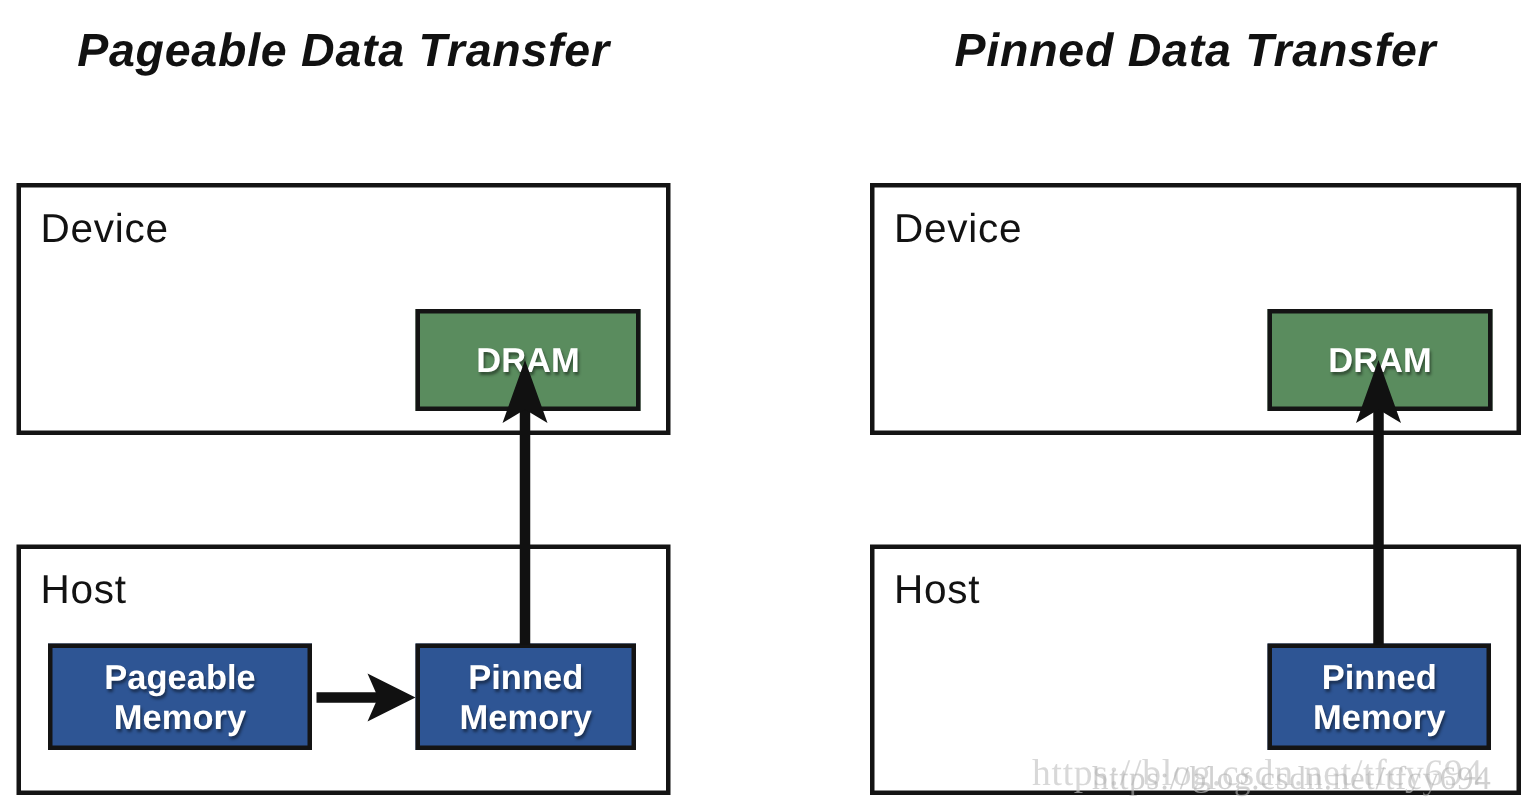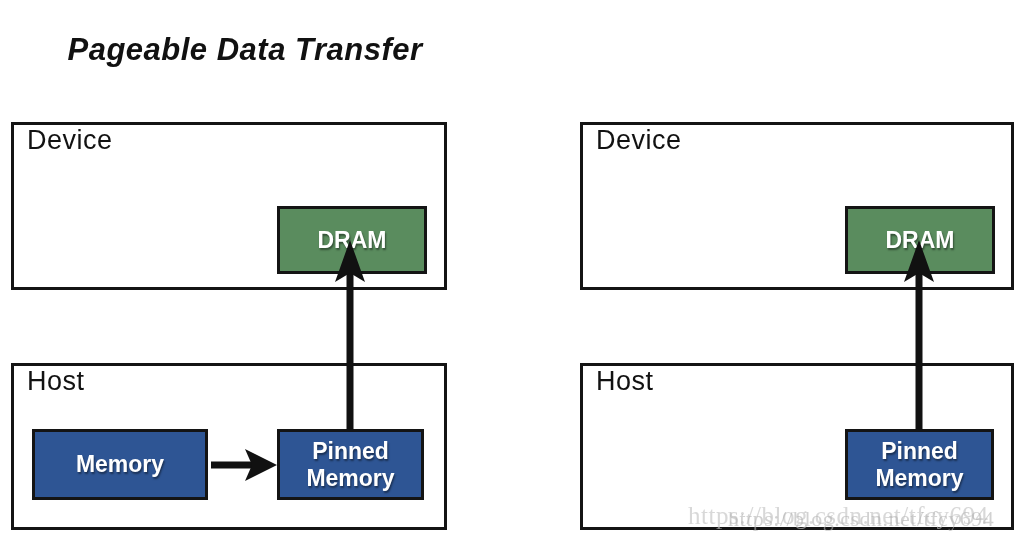--- a/index.html
+++ b/index.html
@@ -11,21 +11,21 @@
   #canvas {
     position: relative;
     width: 1024px;
     height: 541px;
     background: #ffffff;
     overflow: hidden;
   }
   .panel-title {
     position: absolute;
     top: 16px;
-    margin: 16px;
+    margin: 0;
     text-align: center;
     font-size: 31px;
     font-style: italic;
     font-weight: bold;
     color: #111111;
     letter-spacing: 0.5px;
   }
   #title-left  { left: 11px;  width: 436px; }
   #title-right { left: 580px; width: 434px; }
 
@@ -36,21 +36,21 @@
     box-sizing: border-box;
   }
   #device-left  { left: 11px;  top: 122px; width: 436px; height: 168px; }
   #host-left    { left: 11px;  top: 363px; width: 436px; height: 167px; }
   #device-right { left: 580px; top: 122px; width: 434px; height: 168px; }
   #host-right   { left: 580px; top: 363px; width: 434px; height: 167px; }
 
   .zone-label {
     position: absolute;
     left: 13px;
-    top: 0;
+    top: 12px;
     font-size: 27px;
     font-weight: 400;
     color: #121212;
     letter-spacing: 0.5px;
   }
 
   .chip {
     position: absolute;
     border: 3px solid #141414;
     box-sizing: border-box;
@@ -107,32 +107,34 @@
     color: rgba(178,178,178,0.60);
   }
 </style>
 </head>
 <body>
 
 <div id="canvas">
 
   <h1 id="title-left" class="panel-title">Pageable Data Transfer</h1>
 
+  <h1 id="title-right" class="panel-title">Pinned Data Transfer</h1>
 
   <div id="device-left" class="outline-box">
     <span class="zone-label">Device</span>
   </div>
   <div id="dram-left" class="chip chip-green">
     <span>DRAM</span>
   </div>
 
   <div id="host-left" class="outline-box">
     <span class="zone-label">Host</span>
   </div>
   <div id="pageable-mem" class="chip chip-blue">
+    <span>Pageable</span>
     <span>Memory</span>
   </div>
   <div id="pinned-left" class="chip chip-blue">
     <span>Pinned</span>
     <span>Memory</span>
   </div>
 
   <div id="device-right" class="outline-box">
     <span class="zone-label">Device</span>
   </div>

